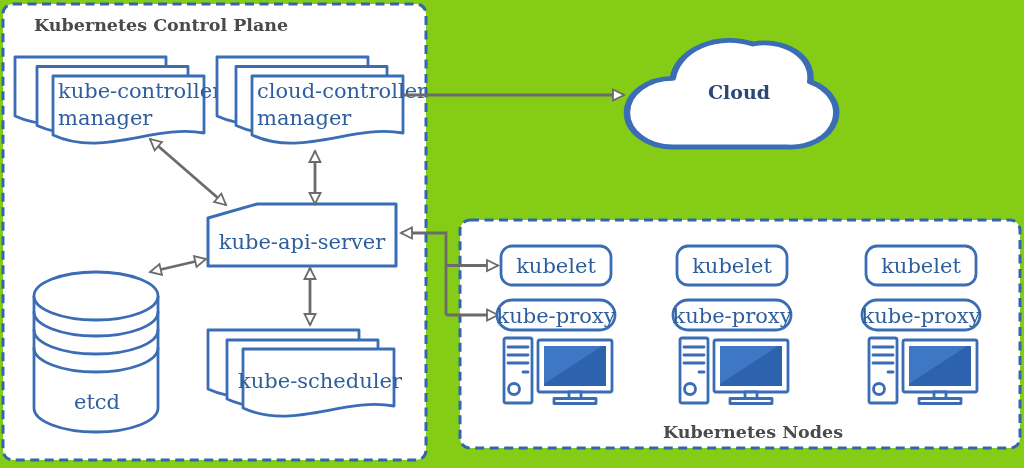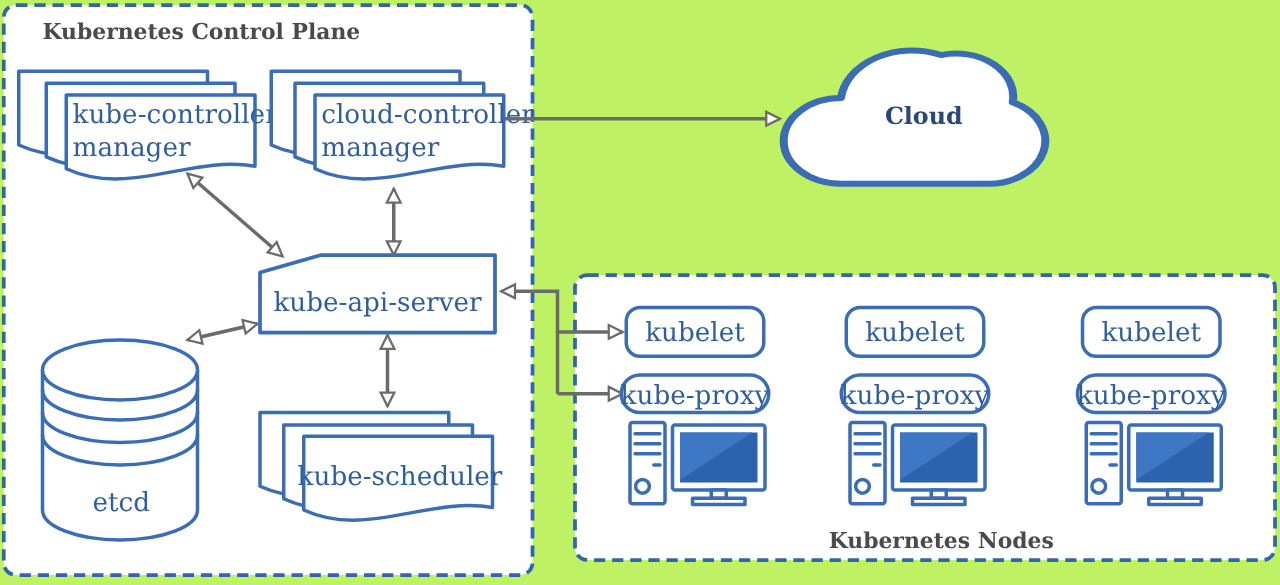--- a/index.html
+++ b/index.html
@@ -8,21 +8,21 @@
     padding: 0;
     background: #ffffff;
     width: 1024px;
     height: 468px;
     overflow: hidden;
   }
   .stage {
     position: relative;
     width: 1024px;
     height: 468px;
-    background: #bef264;
+    background: #84cc16;
   }
   svg text {
     font-family: "DejaVu Serif", "Liberation Serif", serif;
   }
   .label {
     fill: var(--text-blue, #2e5f9c);
     font-size: 21px;
   }
   .title {
     fill: var(--title-gray, #4a4a4a);

